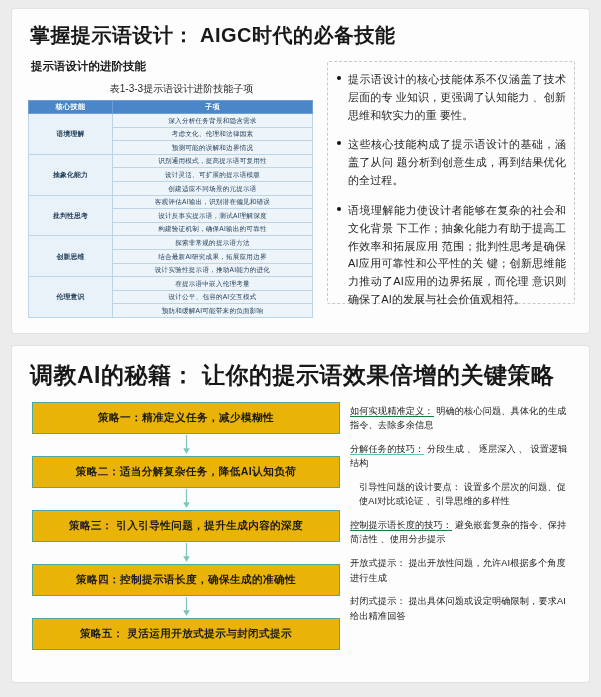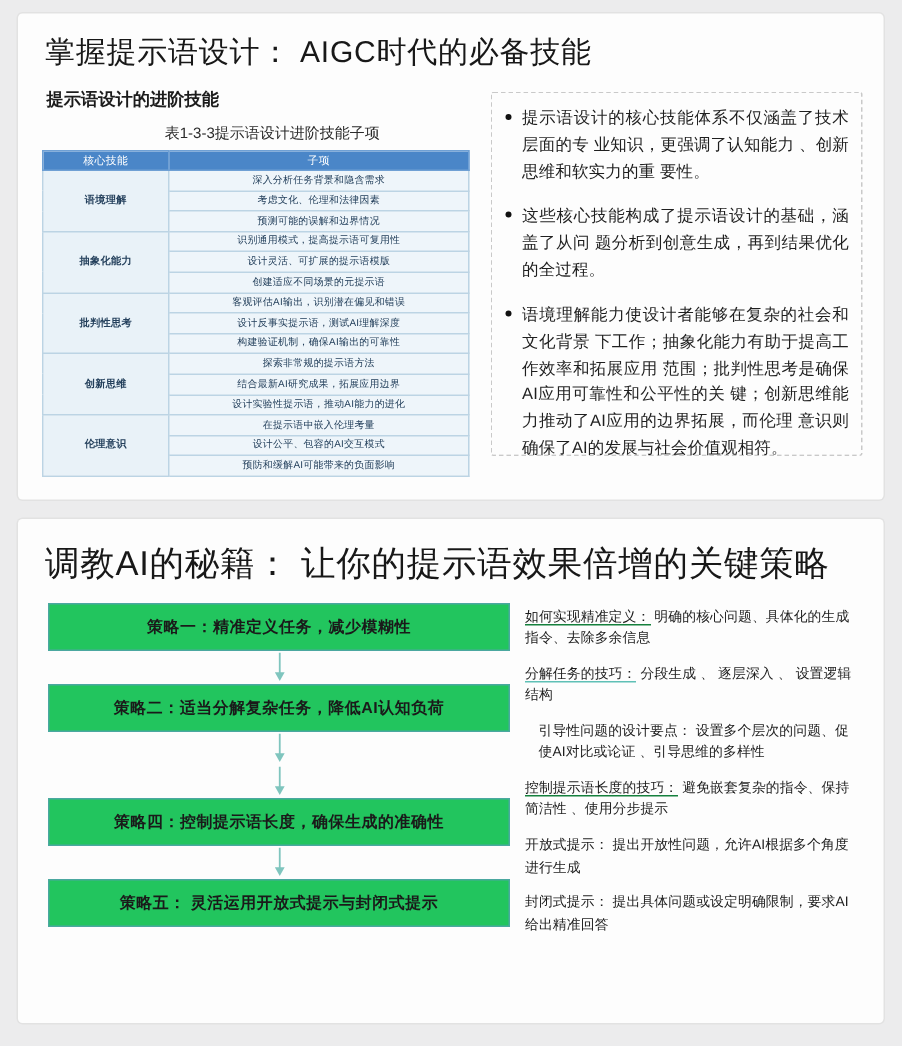--- a/index.html
+++ b/index.html
@@ -23,21 +23,21 @@
     border-radius: 3px;
     box-shadow: 0 0 0 1px #e2e2e2;
     padding: 10px 14px 12px 14px;
     position: relative;
   }
   .card-a { height: 324px; }
   .card-b { height: 336px; padding-bottom: 4px; }
 
   .card-title {
     font-size: 20px;
-    font-weight: normal;
+    font-weight: bold;
     color: #181818;
     letter-spacing: 0.5px;
     line-height: 1.25;
     margin: 4px 0 0 4px;
     white-space: nowrap;
   }
   .card-title-b {
     font-size: 23px;
     margin: 5px 0 0 4px;
   }
@@ -65,21 +65,21 @@
   table.skills {
     border-collapse: collapse;
     width: 285px;
     margin-left: 2px;
     table-layout: fixed;
   }
   table.skills th {
     background: #4a86c8;
     color: #ffffff;
     font-size: 7.2px;
-    font-weight: normal;
+    font-weight: bold;
     height: 13px;
     border: 1px solid #6fa0d4;
     letter-spacing: 0.3px;
   }
   table.skills td {
     border: 1px solid #bcd4e4;
     background: #eef5fa;
     color: #24405c;
     font-size: 6.6px;
     text-align: center;
@@ -121,21 +121,21 @@
     width: 4px; height: 4px;
     border-radius: 50%;
     background: #111;
   }
 
   
   .flow-row { display: flex; margin-top: 12px; gap: 0; }
   .flow-col { width: 314px; flex: 0 0 314px; padding-left: 6px; }
   .flow-box {
     border: 1px solid #4ba8a0;
-    background: #22c55e;
+    background: #eab308;
     height: 32px;
     display: flex; align-items: center; justify-content: center;
     font-size: 10.6px;
     font-weight: bold;
     color: #1a1a1a;
     letter-spacing: 0.4px;
   }
   .arrow {
     height: 22px;
     display: flex; align-items: center; justify-content: center;
@@ -260,20 +260,21 @@
               <path d="M4.5 19 L1.2 13.2 L7.8 13.2 Z" fill="#7fc5be"></path>
             </svg>
           </div>
           <div class="flow-box">策略二：适当分解复杂任务，降低AI认知负荷</div>
           <div class="arrow">
             <svg width="9" height="20" viewBox="0 0 9 20">
               <line x1="4.5" y1="0" x2="4.5" y2="14" stroke="#7fc5be" stroke-width="1.2"></line>
               <path d="M4.5 19 L1.2 13.2 L7.8 13.2 Z" fill="#7fc5be"></path>
             </svg>
           </div>
+          <div class="flow-box">策略三： 引入引导性问题，提升生成内容的深度</div>
           <div class="arrow">
             <svg width="9" height="20" viewBox="0 0 9 20">
               <line x1="4.5" y1="0" x2="4.5" y2="14" stroke="#7fc5be" stroke-width="1.2"></line>
               <path d="M4.5 19 L1.2 13.2 L7.8 13.2 Z" fill="#7fc5be"></path>
             </svg>
           </div>
           <div class="flow-box">策略四：控制提示语长度，确保生成的准确性</div>
           <div class="arrow">
             <svg width="9" height="20" viewBox="0 0 9 20">
               <line x1="4.5" y1="0" x2="4.5" y2="14" stroke="#7fc5be" stroke-width="1.2"></line>

